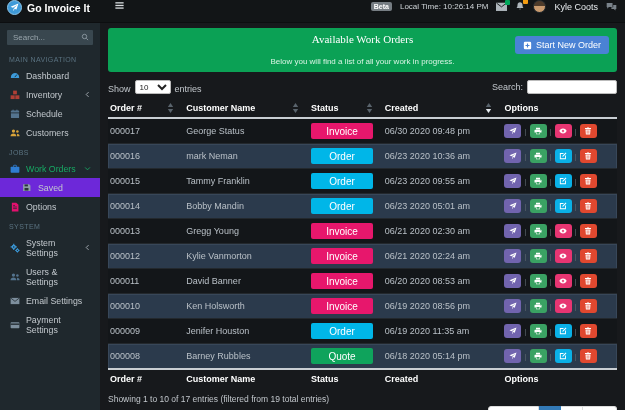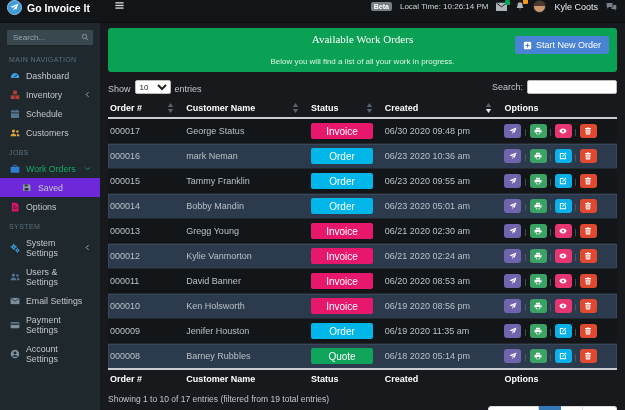--- a/index.html
+++ b/index.html
@@ -257,30 +257,20 @@
           <span class="lbl">Email Settings</span>
         </div>
         <div class="nav-item">
           <span class="ic" style="color: rgb(125, 143, 157);">
             <svg width="10" height="10" viewBox="0 0 16 16" fill="currentColor">
               <rect x="1" y="3.5" width="14" height="9.5" rx="1.2"></rect>
               <rect x="1" y="5.6" width="14" height="2.1" fill="#1f282d"></rect>
             </svg>
           </span>
           <span class="lbl">Payment Settings</span>
-        </div>
-        <div class="nav-item">
-          <span class="ic" style="color: rgb(125, 143, 157);">
-            <svg width="10" height="10" viewBox="0 0 16 16" fill="currentColor">
-              <circle cx="8" cy="8" r="6.8"></circle>
-              <circle cx="8" cy="6.2" r="2.3" fill="#1f282d"></circle>
-              <path d="M3.7 12.5c.6-2 2.3-3.1 4.3-3.1s3.7 1.1 4.3 3.1z" fill="#1f282d"></path>
-            </svg>
-          </span>
-          <span class="lbl">Account Settings</span>
         </div>
       </nav>
   </aside>
 
   <main class="main">
     <div class="banner">
       <div class="banner-title">Available Work Orders</div>
       <div class="banner-sub">Below you will find a list of all your work in progress.</div>
       <button class="start-btn">
         <span style="display:flex">

